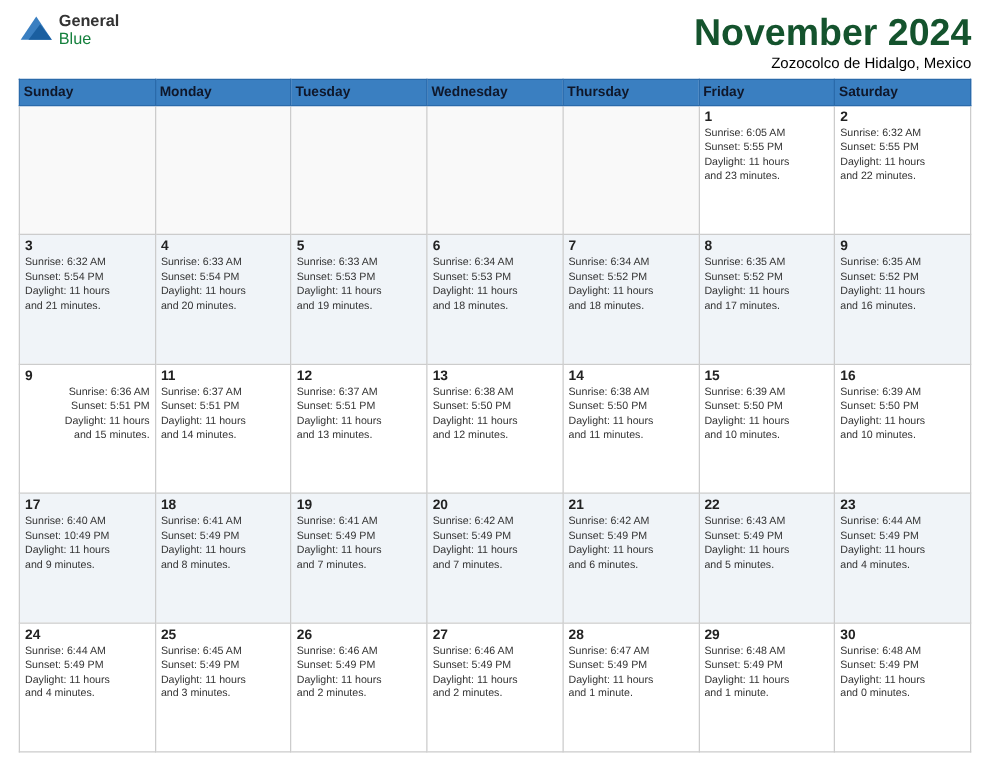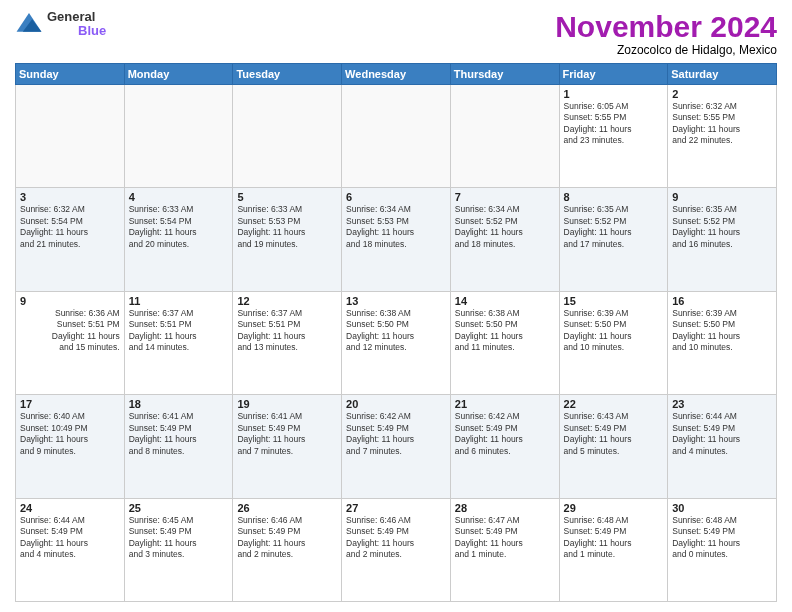--- a/index.html
+++ b/index.html
@@ -33,51 +33,50 @@
       flex-direction: column;
       line-height: 1.1;
     }
     .logo-general {
       font-size: 13px;
       font-weight: bold;
       color: #333;
     }
     .logo-blue {
       font-size: 13px;
-      font-weight: bold;
-      color: #8b5cf6;
-      margin-left: 31px;
+      font-weight: normal;
+      color: #15803d;
     }
     .logo-icon {
       width: 28px;
       height: 28px;
     }
     .title-section {
       text-align: right;
     }
     .month-title {
       font-size: 30px;
       font-weight: bold;
-      color: #a21caf;
+      color: #14532d;
       line-height: 1.1;
     }
     .location {
       font-size: 12px;
       color: #000000;
     }
     .calendar {
       flex: 1;
       border: 1px solid #ccc;
       border-collapse: collapse;
       width: 100%;
       table-layout: fixed;
     }
     .calendar thead tr {
       background-color: #3a7fc1;
-      color: #ffffff;
+      color: #0f172a;
     }
     .calendar thead th {
       padding: 4px 3px;
       font-size: 11px;
       font-weight: bold;
       border: 1px solid #2a6aaa;
       text-align: left;
     }
     .calendar tbody tr {
       background: #fff;

